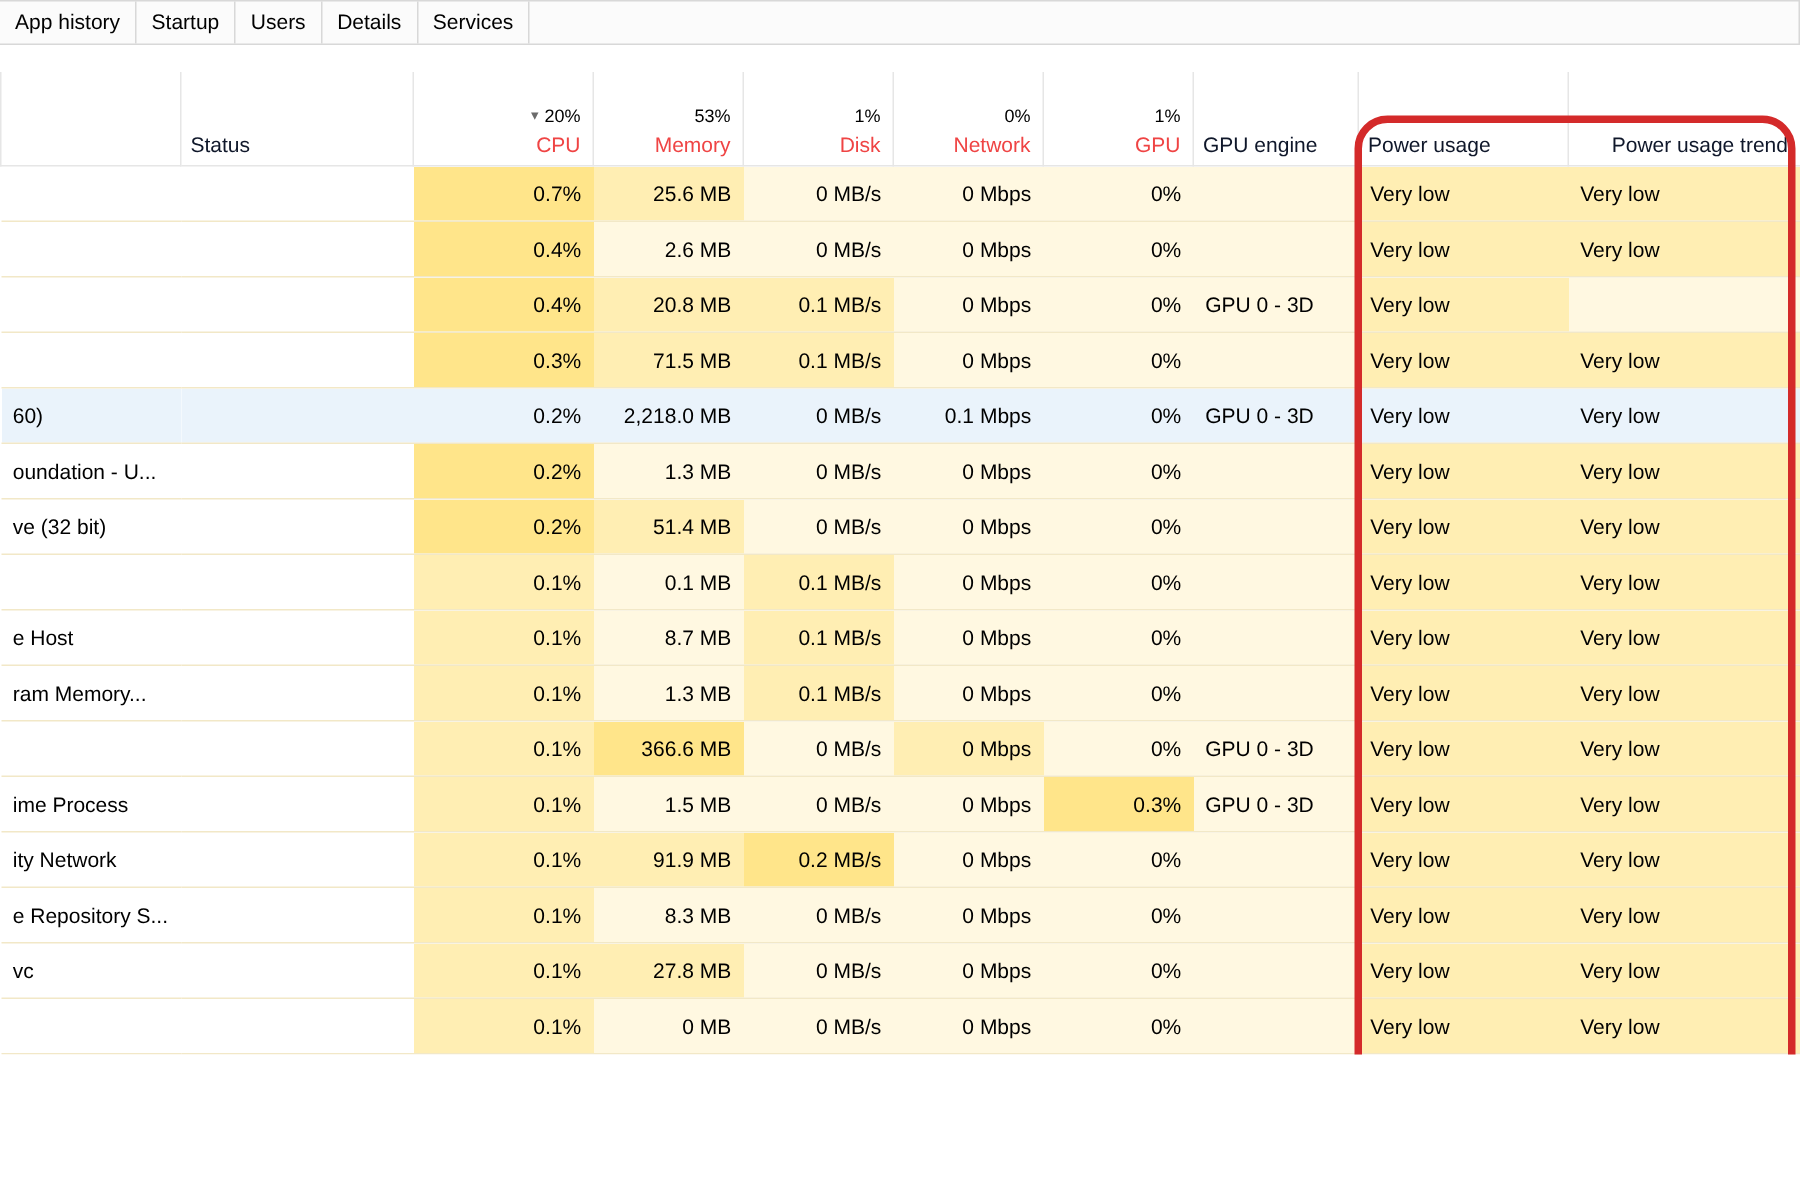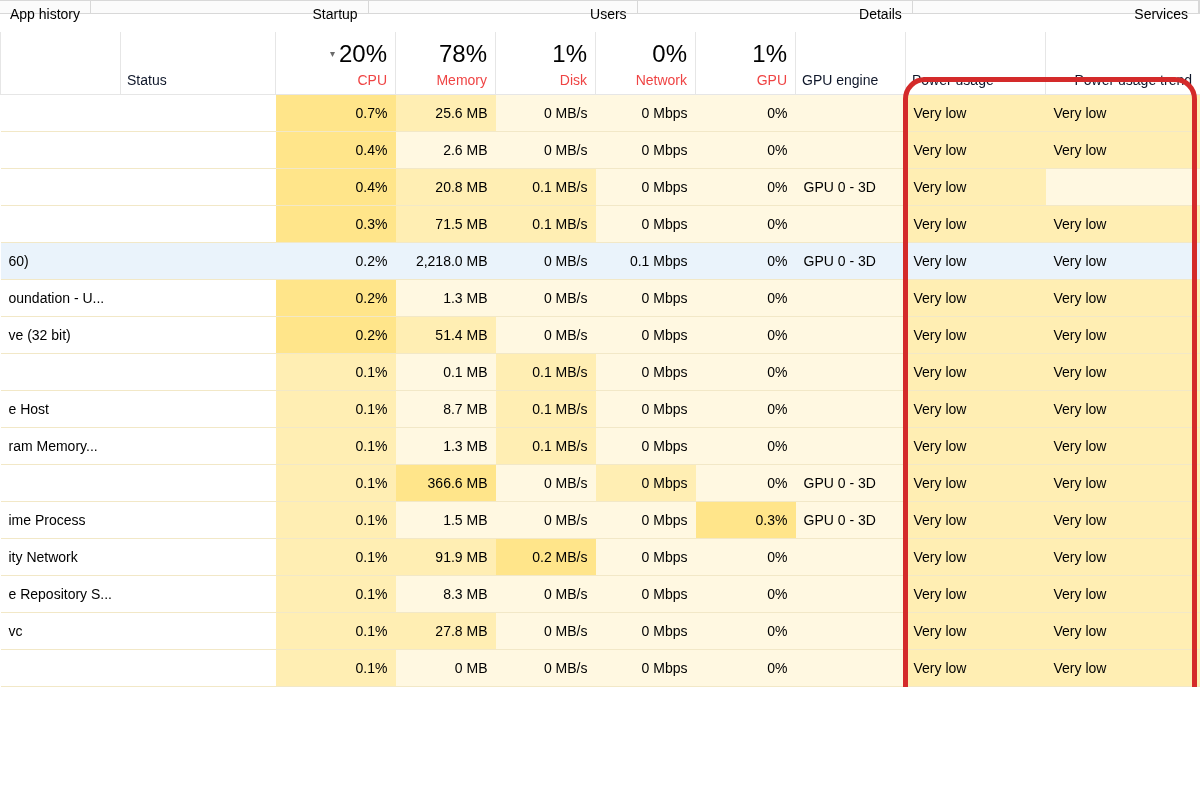--- a/index.html
+++ b/index.html
@@ -10,23 +10,22 @@
     color: #000;
     background: #fff;
     width: 1200px;
   }
   
   .tabbar {
     display: flex;
     border: 1px solid #d8d8d8;
     border-left: none;
     background: #fbfbfb;
-    height: 14px;
+    height: 30px;
     align-items: stretch;
-    justify-content: space-between;
   }
   .tabbar .tab {
     padding: 5px 10px 5px 10px;
     border-right: 1px solid #d8d8d8;
     cursor: default;
     white-space: nowrap;
   }
   
   table.proc {
     border-collapse: collapse;
@@ -54,21 +53,21 @@
     font-weight: 400;
     height: 62px;
     background: #fff;
   }
   thead th .hdr {
     display: flex; flex-direction: column;
     align-items: flex-end;
     gap: 4px;
   }
   thead th .hdr.left  { align-items: flex-start; }
-  thead th .big  { font-size: 24px; color: #000; }
+  thead th .big  { font-size: 12px; color: #000; }
   thead th .sub  { font-size: 14px; color: #ef4444; }
   thead th .sub.plain { color: #0f172a; }
   thead th .sort-row { display: flex; align-items: center; gap: 4px; }
   thead th .chev { color: #6b6b6b; font-size: 10px; }
 
   
   tbody td {
     border-bottom: 1px solid #f2e8c7;
     height: 37px;
     padding: 0 8px;
@@ -137,21 +136,21 @@
           <div class="hdr">
             <span class="sort-row">
                 <span class="chev">▾</span>
                 <span class="big">20%</span>
               </span>
             <span class="sub">CPU</span>
           </div>
         </th>
         <th>
             <div class="hdr">
-              <span class="big">78%</span>
+              <span class="big">53%</span>
               <span class="sub">Memory</span>
             </div>
           </th>
         <th>
             <div class="hdr">
               <span class="big">1%</span>
               <span class="sub">Disk</span>
             </div>
           </th>
         <th>

